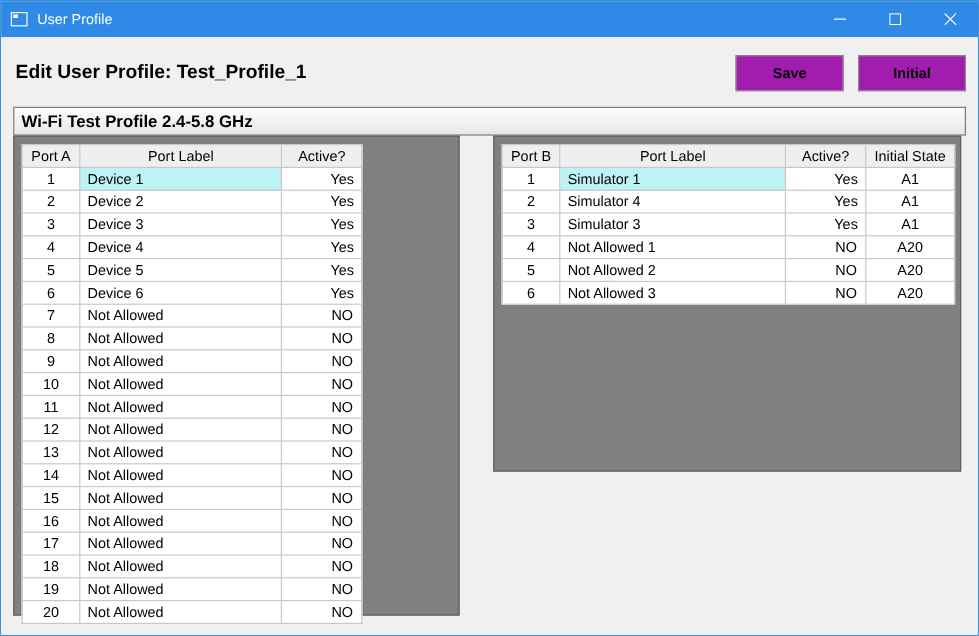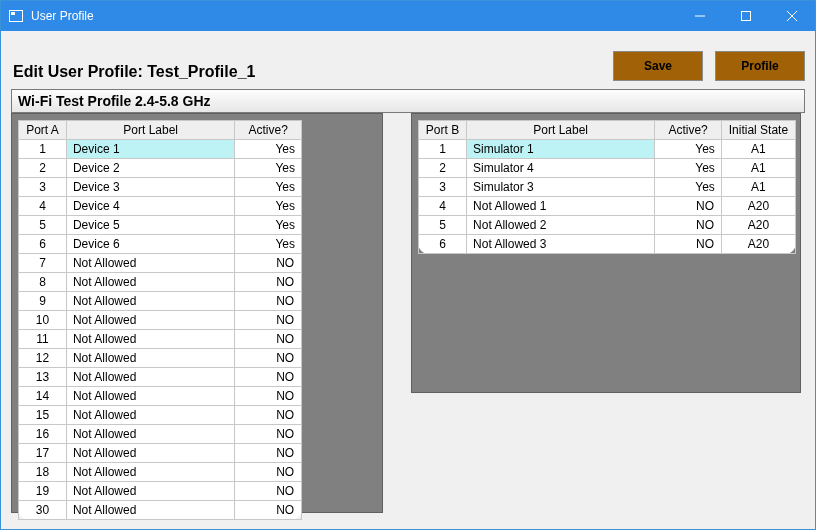--- a/index.html
+++ b/index.html
@@ -48,33 +48,33 @@
   .win-btn svg { stroke: #fff; stroke-width: 1; fill: none; }
 
   .client {
     flex: 1 1 auto;
     background: #f0f0f0;
     padding: 10px 10px 10px 10px;
     position: relative;
     display: flex; flex-direction: column;
   }
   .header-row {
-    display: flex; align-items: flex-end;
+    display: flex; align-items: center;
     height: 40px;
     margin-bottom: 8px;
   }
   .header-title {
     font-size: 16px; font-weight: bold;
     flex: 1 1 auto;
     padding-left: 2px;
   }
   .btn {
     width: 90px; height: 30px;
     margin-left: 12px;
-    background: #a16207;
+    background: #a21caf;
     border: 1px solid #8a8a8a;
     font-size: 12px;
     font-weight: bold;
     cursor: pointer;
   }
 
   .profile-title {
     border: 1px solid #7a7a7a;
     background: linear-gradient(#fdfdfd, #e7e7e7);
     padding: 3px 6px;
@@ -92,21 +92,20 @@
     padding: 6px;
   }
   .panelA { width: 372px; height: 400px; position: relative;}
   .panelB { width: 390px; height: 280px; position: relative;}
 
   table {
     border-collapse: collapse;
     background: #fff;
     font-size: 12px;
     width: 100%;
-    border-radius: 11px;
   }
   th, td {
     border: 1px solid #c8c8c8;
     padding: 2px 6px;
     white-space: nowrap;
     height: 19px;
   }
   th {
     background: #efefef;
     font-weight: normal;
@@ -157,21 +156,21 @@
           </svg>
       </div>
     </div>
   </div>
 
   <div class="client">
 
     <div class="header-row">
       <div class="header-title">Edit User Profile: Test_Profile_1</div>
       <button class="btn">Save</button>
-      <button class="btn">Profile</button>
+      <button class="btn">Initial</button>
     </div>
 
     <div class="profile-title">Wi-Fi Test Profile 2.4-5.8 GHz</div>
 
     <div class="panels">
 
       <div class="panel panelA">
         <table>
           <thead>
             <tr>
@@ -270,21 +269,21 @@
                 <td class="idx">18</td>
                 <td class="lbl">Not Allowed</td>
                 <td class="act">NO</td>
               </tr>
               <tr>
                 <td class="idx">19</td>
                 <td class="lbl">Not Allowed</td>
                 <td class="act">NO</td>
               </tr>
               <tr>
-                <td class="idx">30</td>
+                <td class="idx">20</td>
                 <td class="lbl">Not Allowed</td>
                 <td class="act">NO</td>
               </tr>
             </tbody>
         </table>
       </div>
 
       <div class="panel panelB">
         <table>
           <thead>

